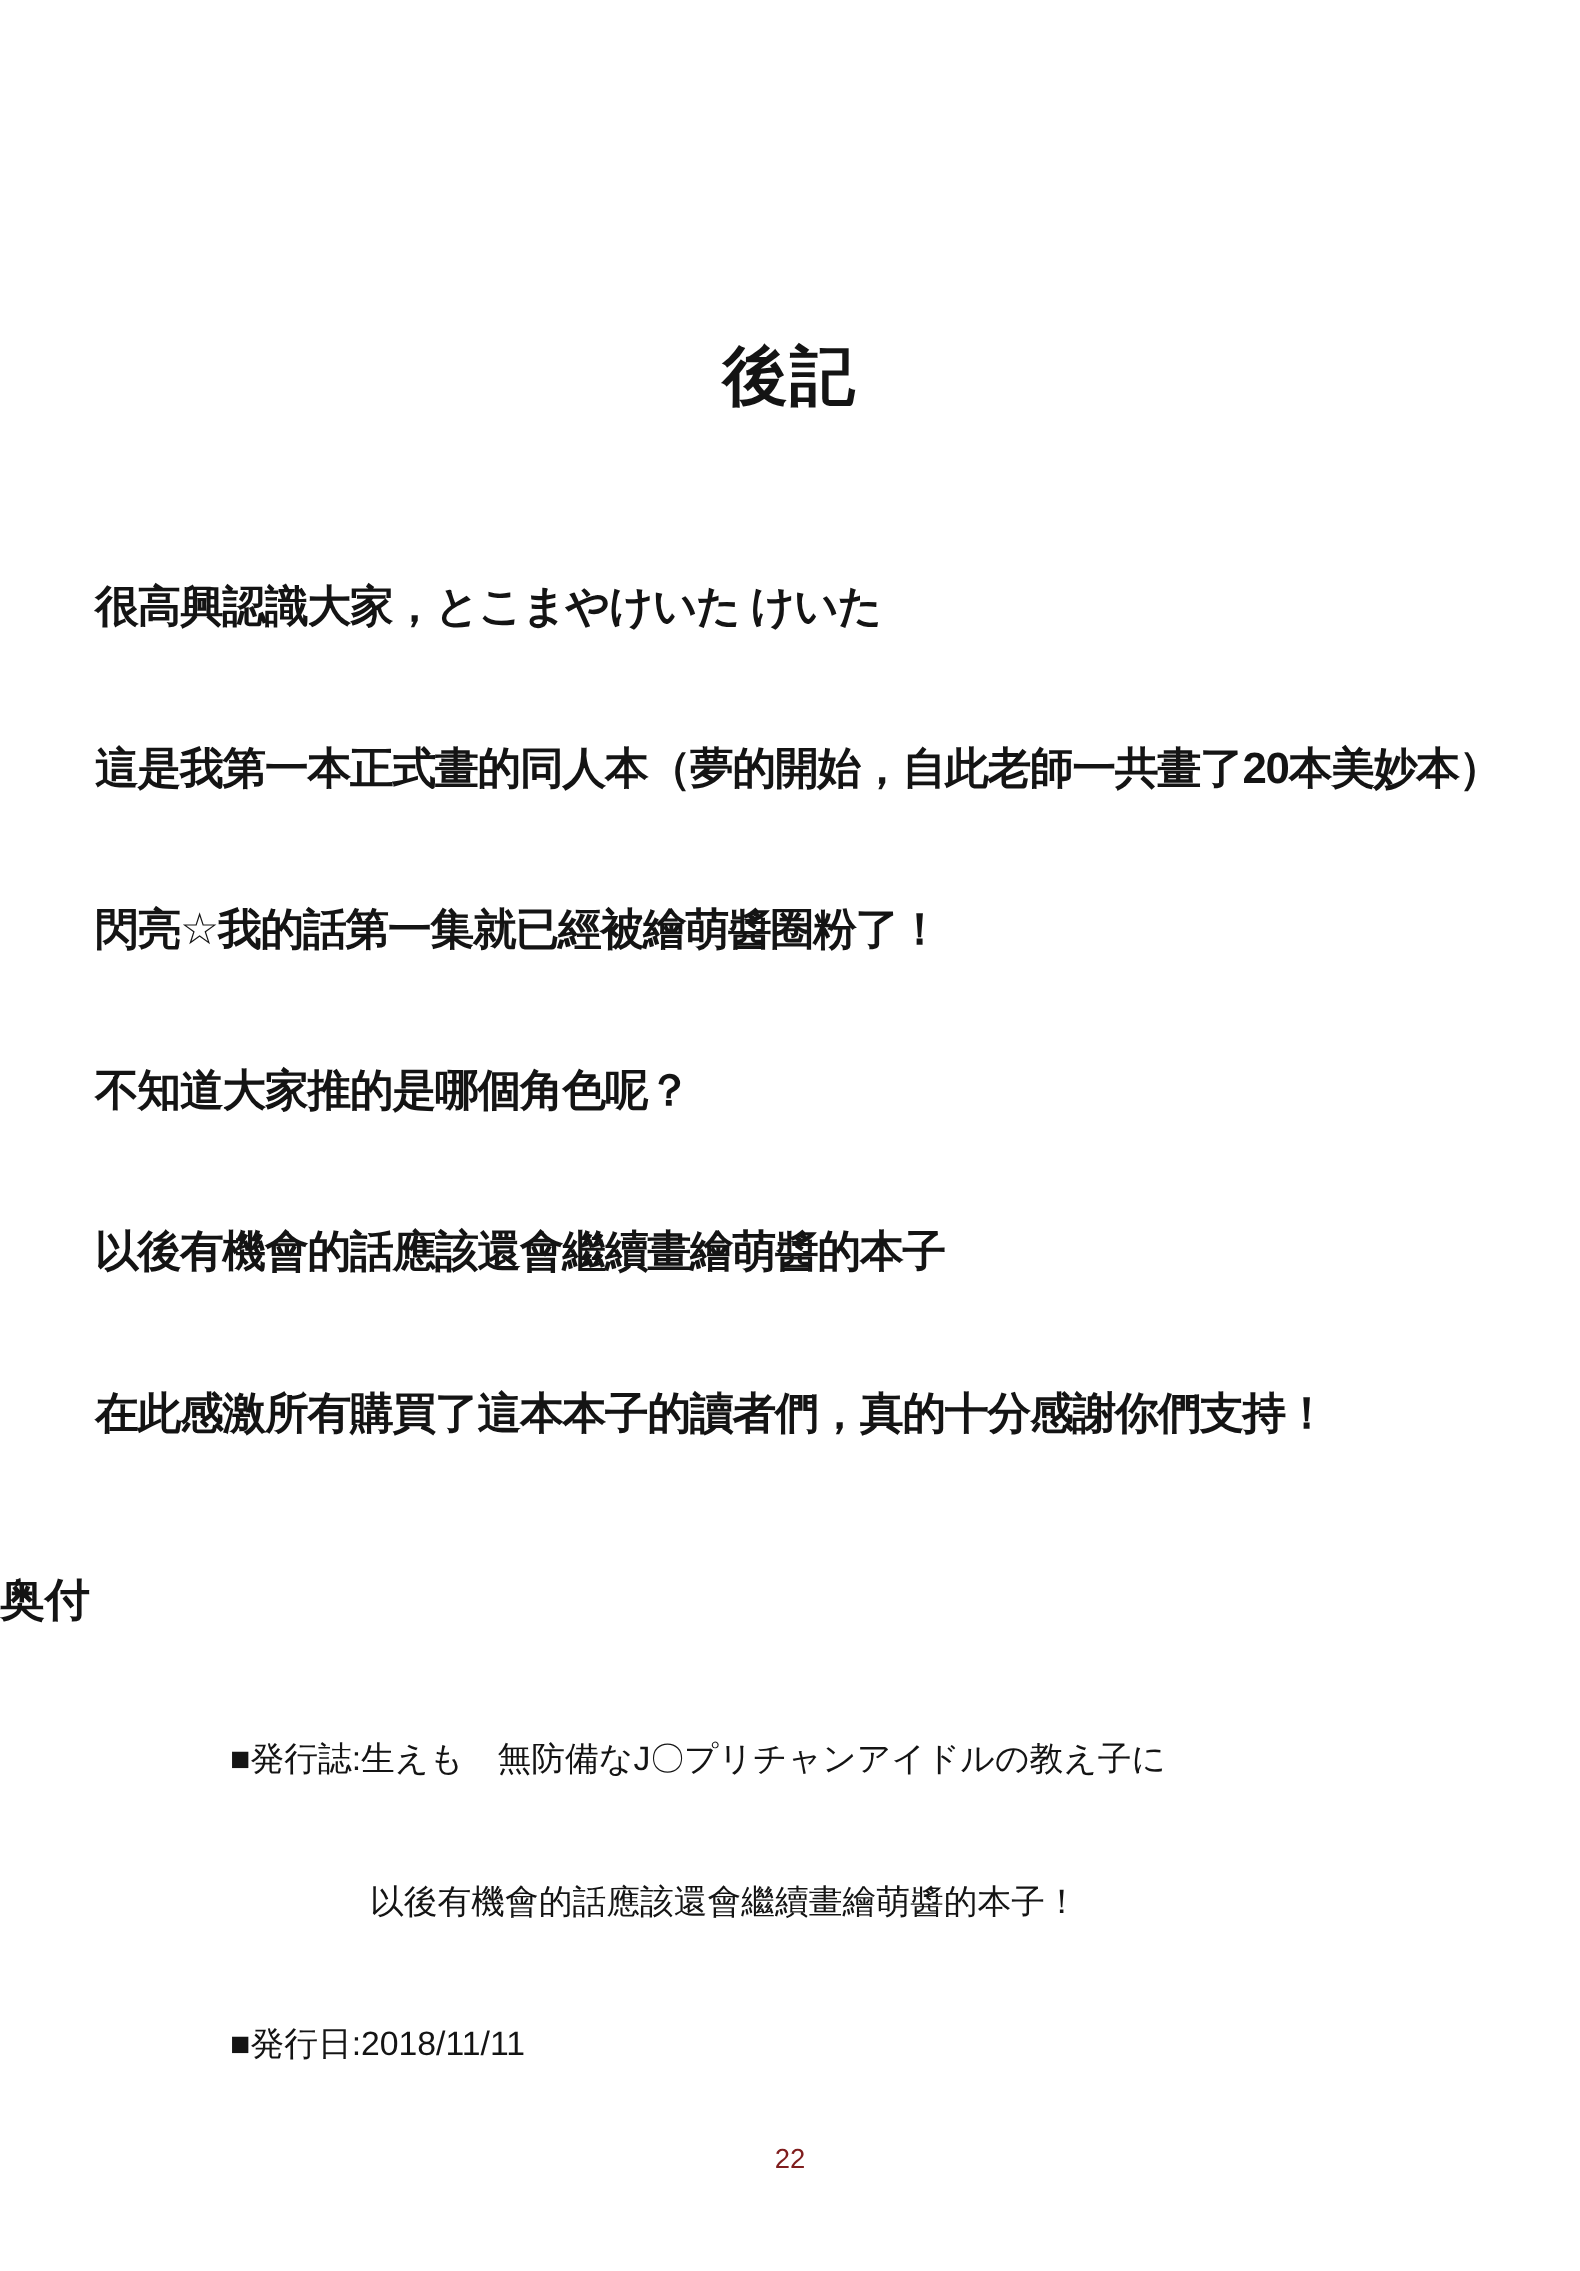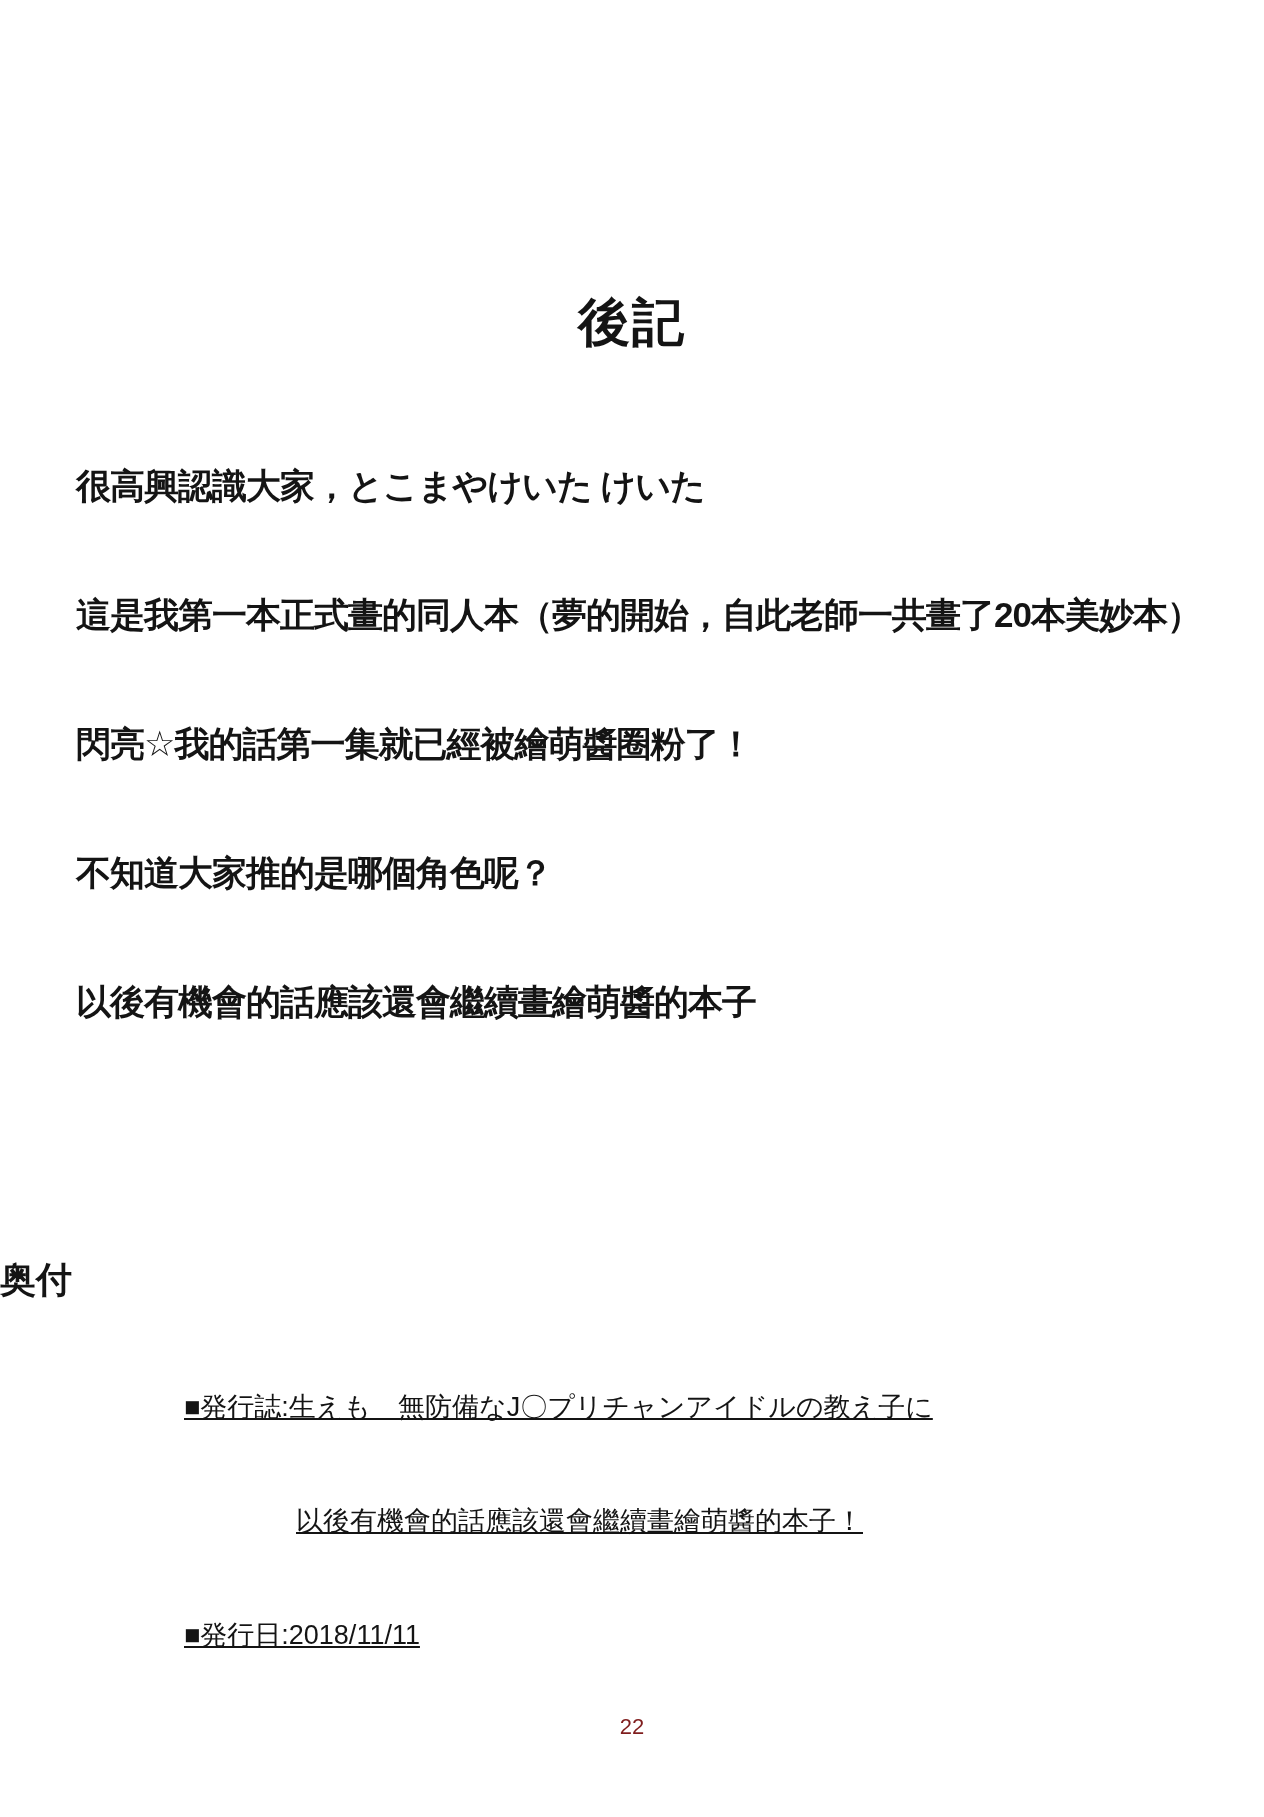--- a/index.html
+++ b/index.html
@@ -12,21 +12,21 @@
     width: 1264px;
     height: 1817px;
     margin: 0 auto;
     background: #ffffff;
     color: #141414;
     font-family: "Liberation Sans", "DejaVu Sans", sans-serif;
     overflow: hidden;
   }
   .afterword-title {
     position: absolute;
-    top: 288px;
+    top: 266px;
     left: 0;
     width: 100%;
     text-align: center;
     font-size: 52px;
     font-weight: bold;
     letter-spacing: 2px;
   }
   .afterword-body {
     position: absolute;
     top: 378px;
@@ -55,21 +55,20 @@
     top: 1312px;
     left: 184px;
     width: 950px;
     font-size: 27px;
     font-weight: 500;
     line-height: 38px;
     white-space: pre;
   }
   .colophon-line {
     height: 38px;
-    text-decoration: underline;
   }
   .colophon-line.indent {
     padding-left: 112px;
   }
   .page-number {
     position: absolute;
     top: 1714px;
     left: 0;
     width: 100%;
     text-align: center;
@@ -83,20 +82,21 @@
 <div class="page">
 
   <div class="afterword-title">後記</div>
 
   <div class="afterword-body">
     <div class="afterword-line">很高興認識大家，とこまやけいた けいた</div>
     <div class="afterword-line">這是我第一本正式畫的同人本（夢的開始，自此老師一共畫了20本美妙本）</div>
     <div class="afterword-line">閃亮☆我的話第一集就已經被繪萌醬圈粉了！</div>
     <div class="afterword-line">不知道大家推的是哪個角色呢？</div>
     <div class="afterword-line">以後有機會的話應該還會繼續畫繪萌醬的本子</div>
+    <div class="afterword-line">在此感激所有購買了這本本子的讀者們，真的十分感謝你們支持！</div>
   </div>
 
   <div class="colophon-title">奥付</div>
 
   <div class="colophon-body">
     <div class="colophon-line">■発行誌:生えも　無防備なJ〇プリチャンアイドルの教え子に</div>
     <div class="colophon-line indent">以後有機會的話應該還會繼續畫繪萌醬的本子！</div>
     <div class="colophon-line">■発行日:2018/11/11</div>
     
     

